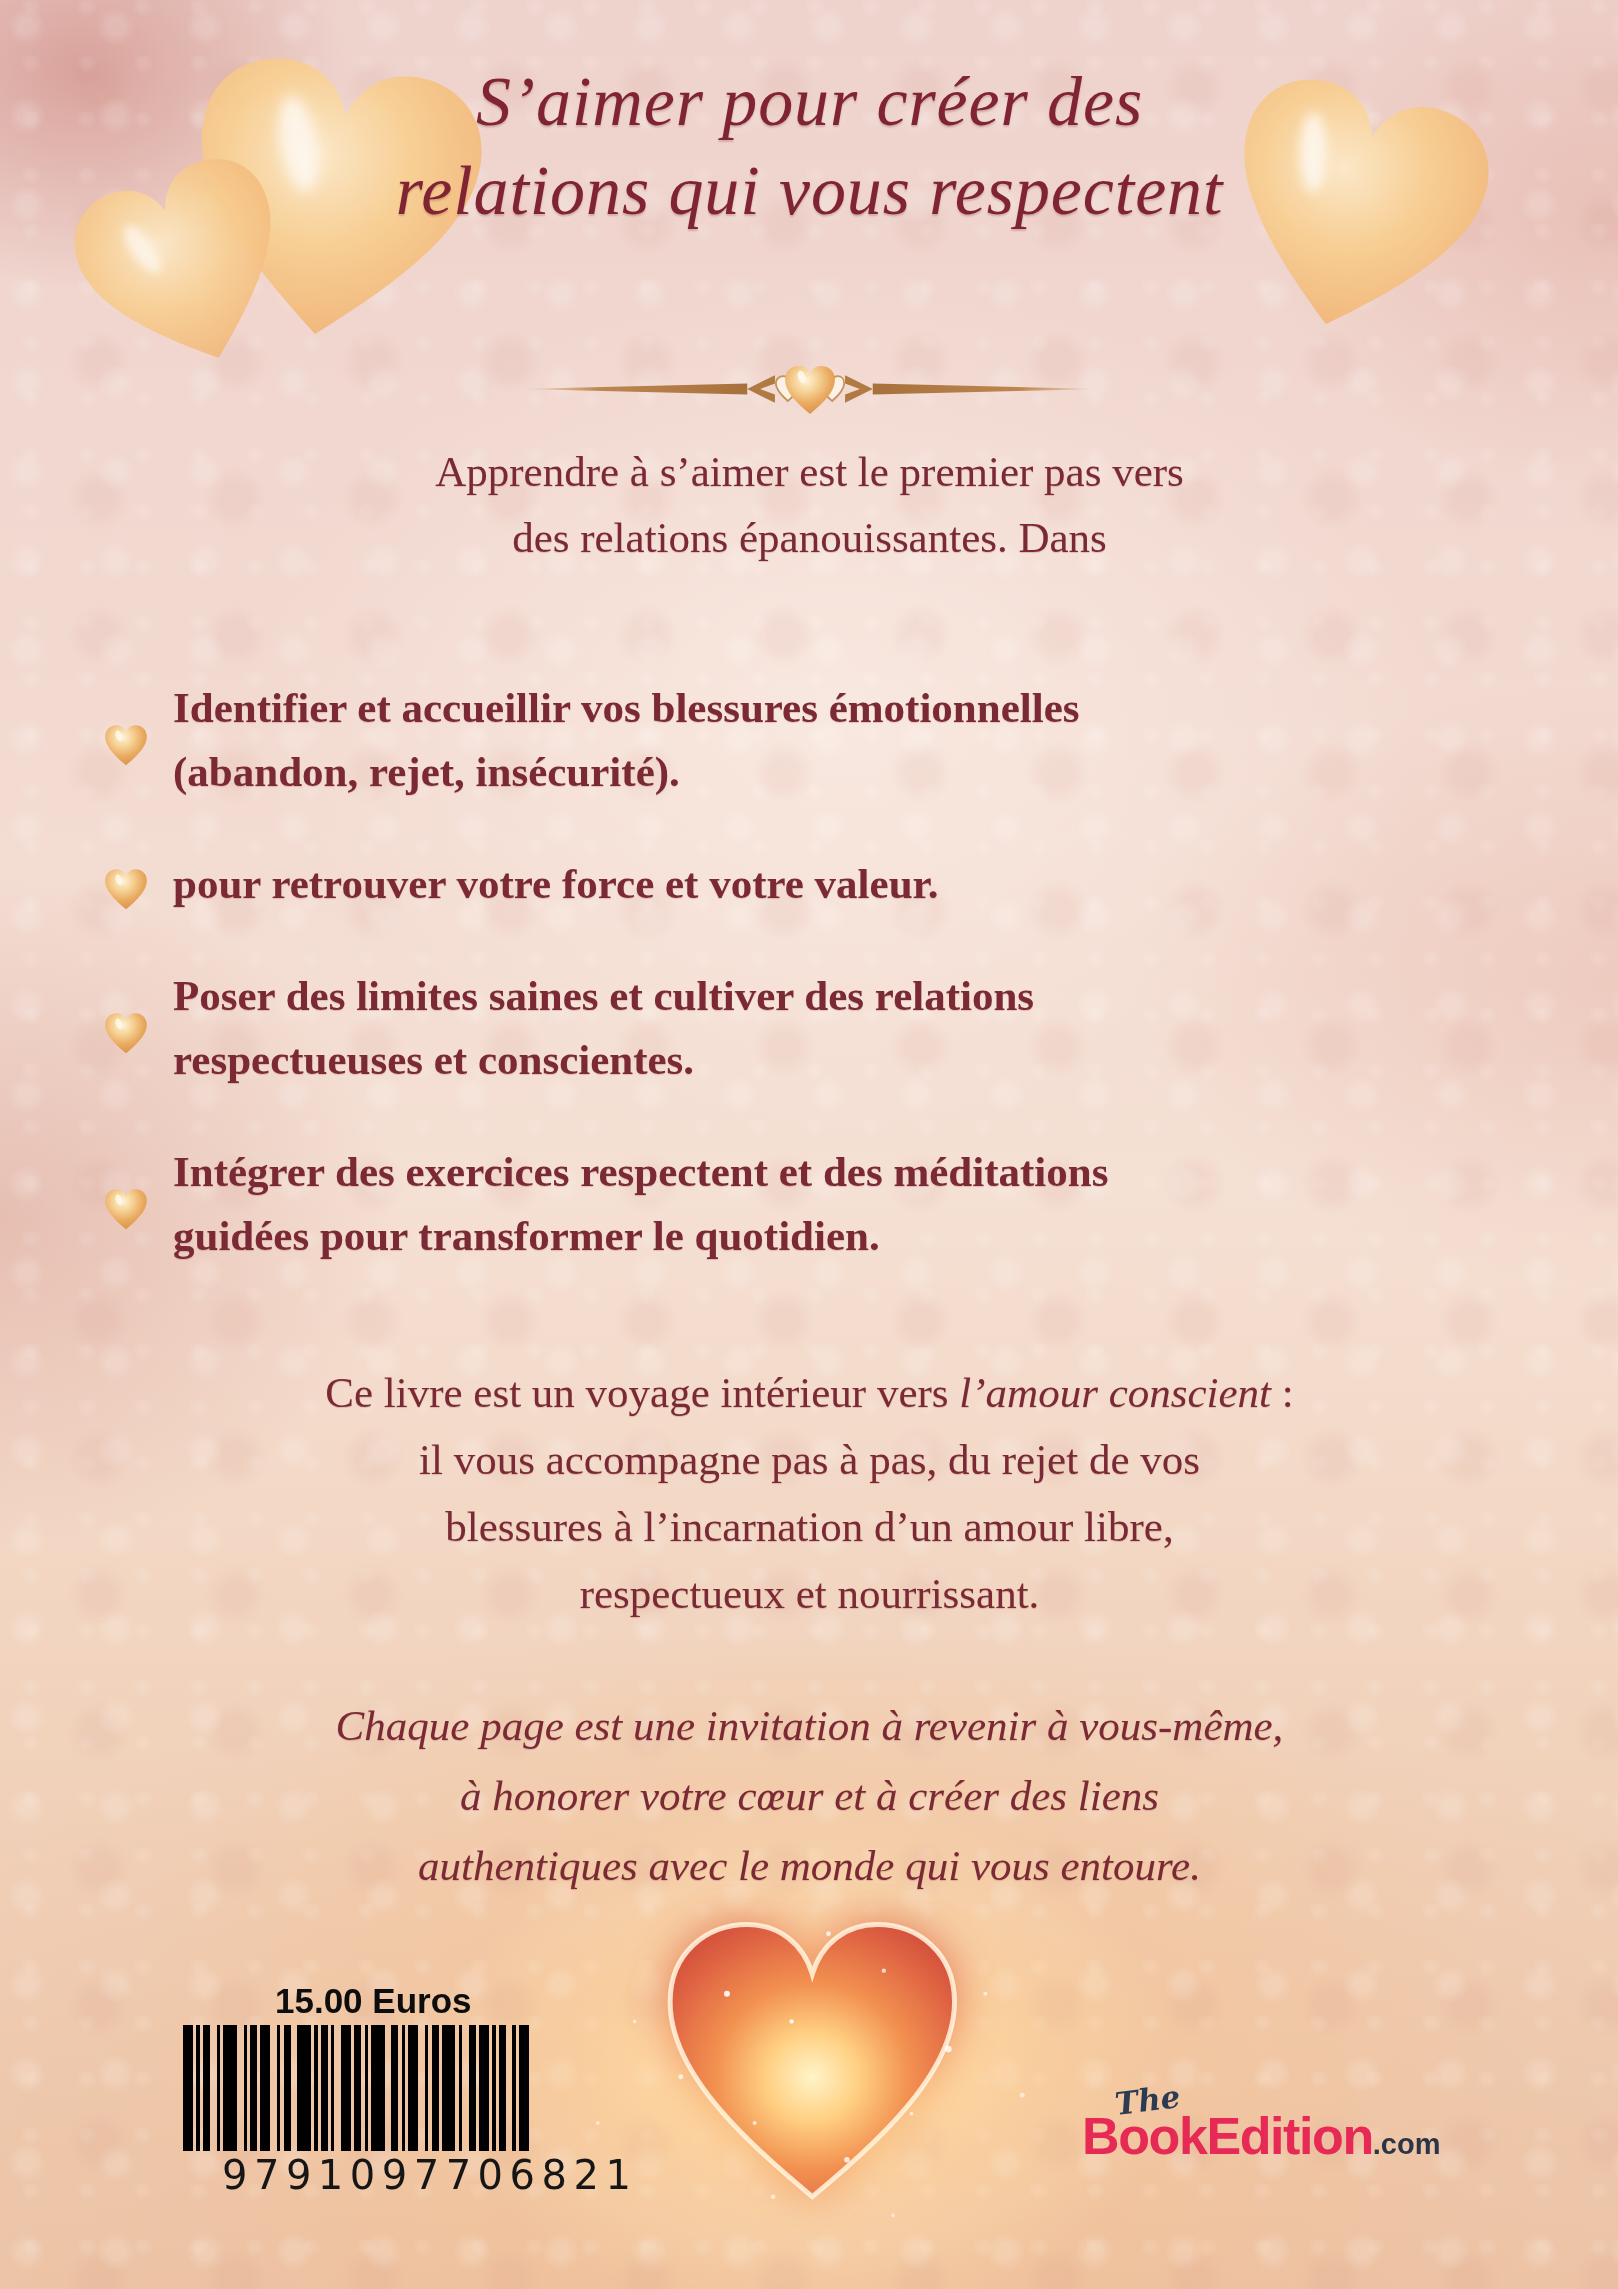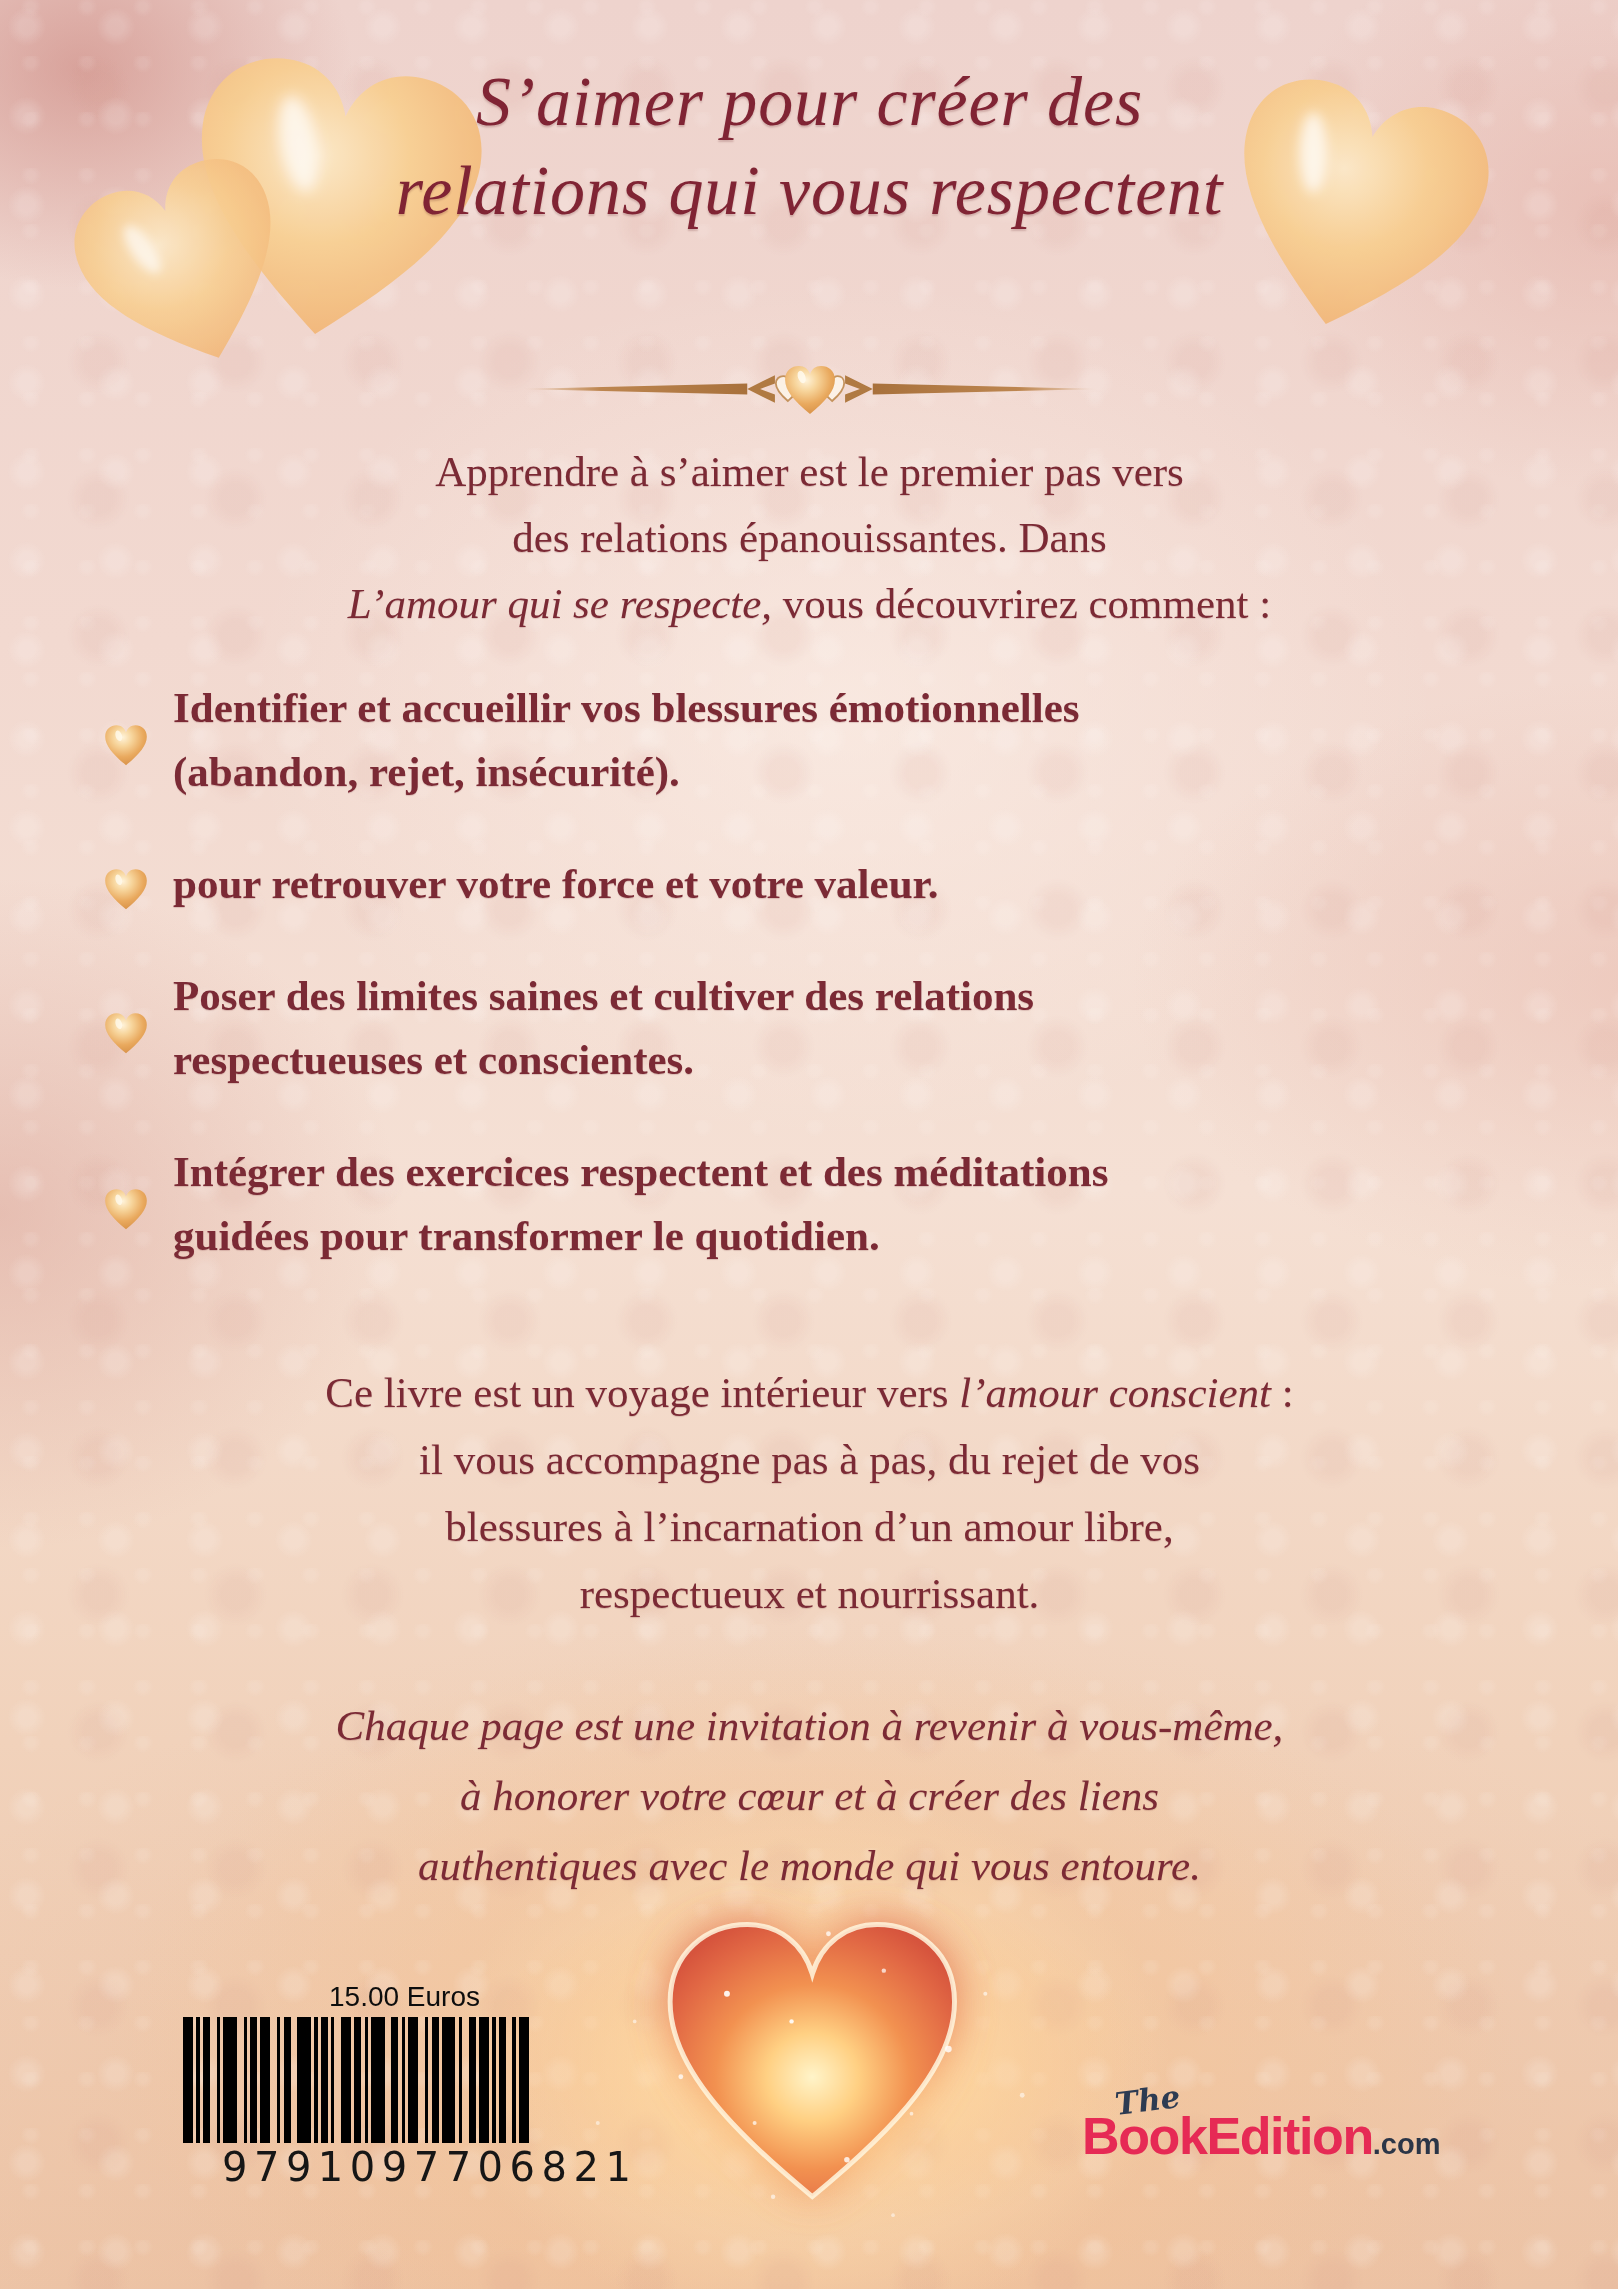--- a/index.html
+++ b/index.html
@@ -63,22 +63,22 @@
   .closing{top:1691px;line-height:70px;font-style:italic;}
   .divider{top:353px;left:50%;transform:translateX(-50%);}
   .heart-tl-a{top:55px;left:181px;}
   .heart-tl-b{top:164px;left:78px;}
   .heart-tr{top:81px;left:1220px;}
   .glow-heart{top:1883px;left:50%;transform:translateX(-50%);z-index:1;}
   
   .barcode-block{top:1981px;left:183px;width:351px;z-index:3;}
   .price{
     font-family:"Liberation Sans", sans-serif;
-    font-weight:normal;font-size:28px;color:#0d0d0d;
-    margin:0 0 3.7px 92px;letter-spacing:0;text-align:center;
+    font-weight:bold;font-size:35px;color:#0d0d0d;
+    margin:0 0 3.7px 92px;letter-spacing:0;
   }
   .bars{display:flex;align-items:stretch;height:126px;width:347px;}
   .bars div{height:100%;}
   .isbn{
     font-family:"DejaVu Sans", sans-serif;
     font-size:40px;color:#161616;
     letter-spacing:6.5px;margin:1.8px 0 0 39px;
   }
   
   .logo{top:2084px;left:1082px;width:314px;height:74px;z-index:3;}
@@ -175,21 +175,20 @@
     <path fill="#b07a42" d="M388 39 L358 24 L358 33 L374 39 L358 45 L358 54 Z"></path>
     <path fill="#fdf4e8" stroke="#c08c52" stroke-width="2" d="M296 52 C288 45 283 39 283 33 C283 28 287 25 291 25 C294 25 296 27 297 30 C298 27 300 25 303 25 C307 25 311 28 311 33 C311 39 304 45 296 52 Z" opacity=".9"></path>
     <path fill="#fdf4e8" stroke="#c08c52" stroke-width="2" d="M344 52 C336 45 329 39 329 33 C329 28 333 25 337 25 C340 25 342 27 344 30 C345 27 347 25 350 25 C354 25 357 28 357 33 C357 39 352 45 344 52 Z" opacity=".9"></path>
     <path fill="url(#goldg)" d="M320 66 C303 52 293 41 293 29 C293 19 300 14 308 14 C314 14 318 17 320 23 C322 17 326 14 332 14 C340 14 347 19 347 29 C347 41 337 52 320 66 Z"></path>
     <ellipse cx="311" cy="26" rx="4" ry="7" fill="rgba(255,250,238,.85)" transform="rotate(-20 311 26)"></ellipse>
   </svg>
 
   <div class="layer intro maroon">
     <div>Apprendre à s’aimer est le premier pas vers</div>
     <div>des relations épanouissantes. Dans</div>
-    <div><span class="book-title">L’amour qui se respecte,</span><span> vous découvrirez comment :</span></div>
   </div>
 
   <div class="layer bullets maroon">
 
     <div class="bullet">
       <svg class="bicon" width="46" height="43" viewBox="0 0 100 95">
         <path fill="url(#goldg)" d="M50 91 C22 68 4 48 4 28 C4 12 16 3 29 3 C39 3 47 9 50 19 C53 9 61 3 71 3 C84 3 96 12 96 28 C96 48 78 68 50 91 Z"></path>
         <ellipse cx="34" cy="26" rx="7" ry="12" fill="rgba(255,250,236,.8)" transform="rotate(-18 34 26)"></ellipse>
       </svg>
       <div>

